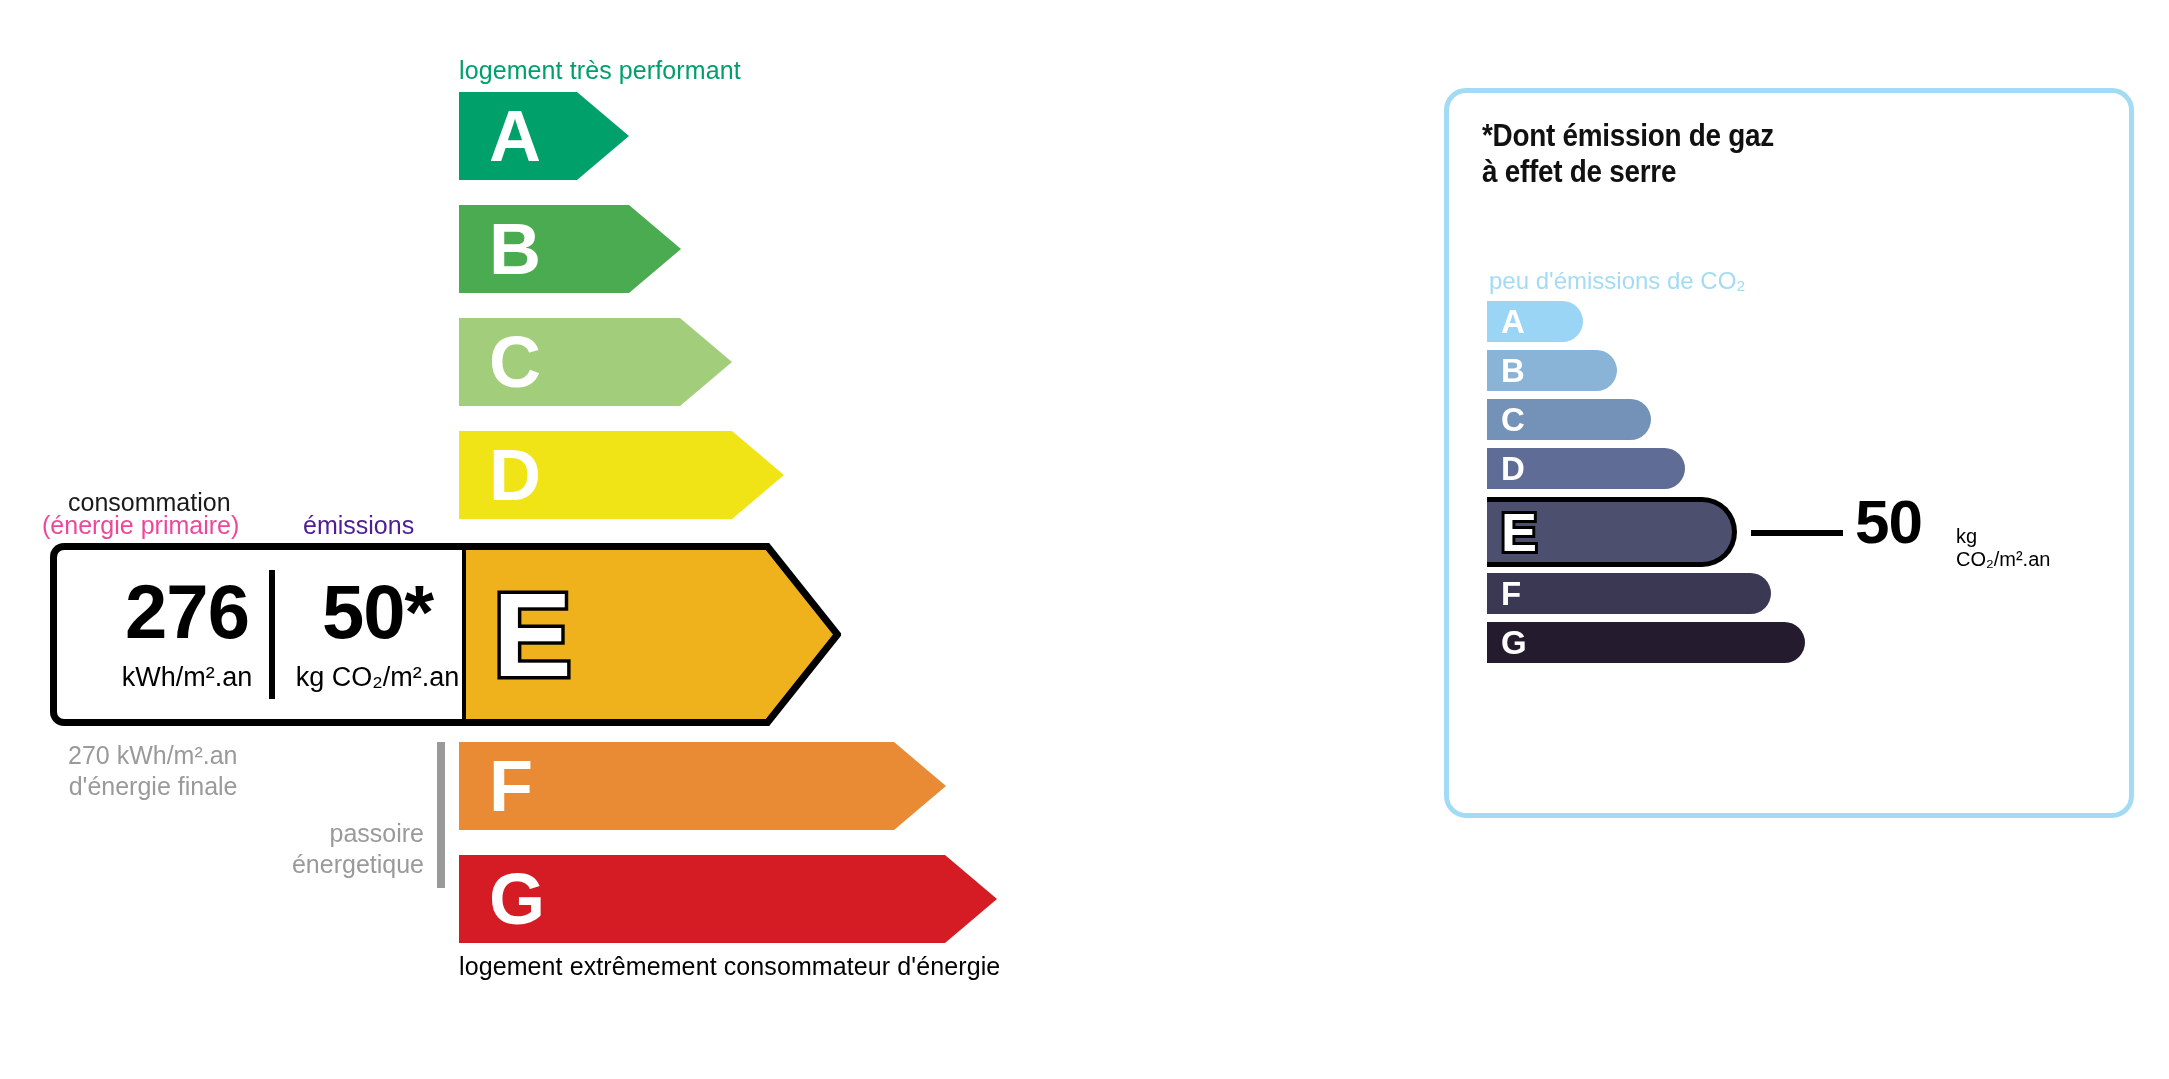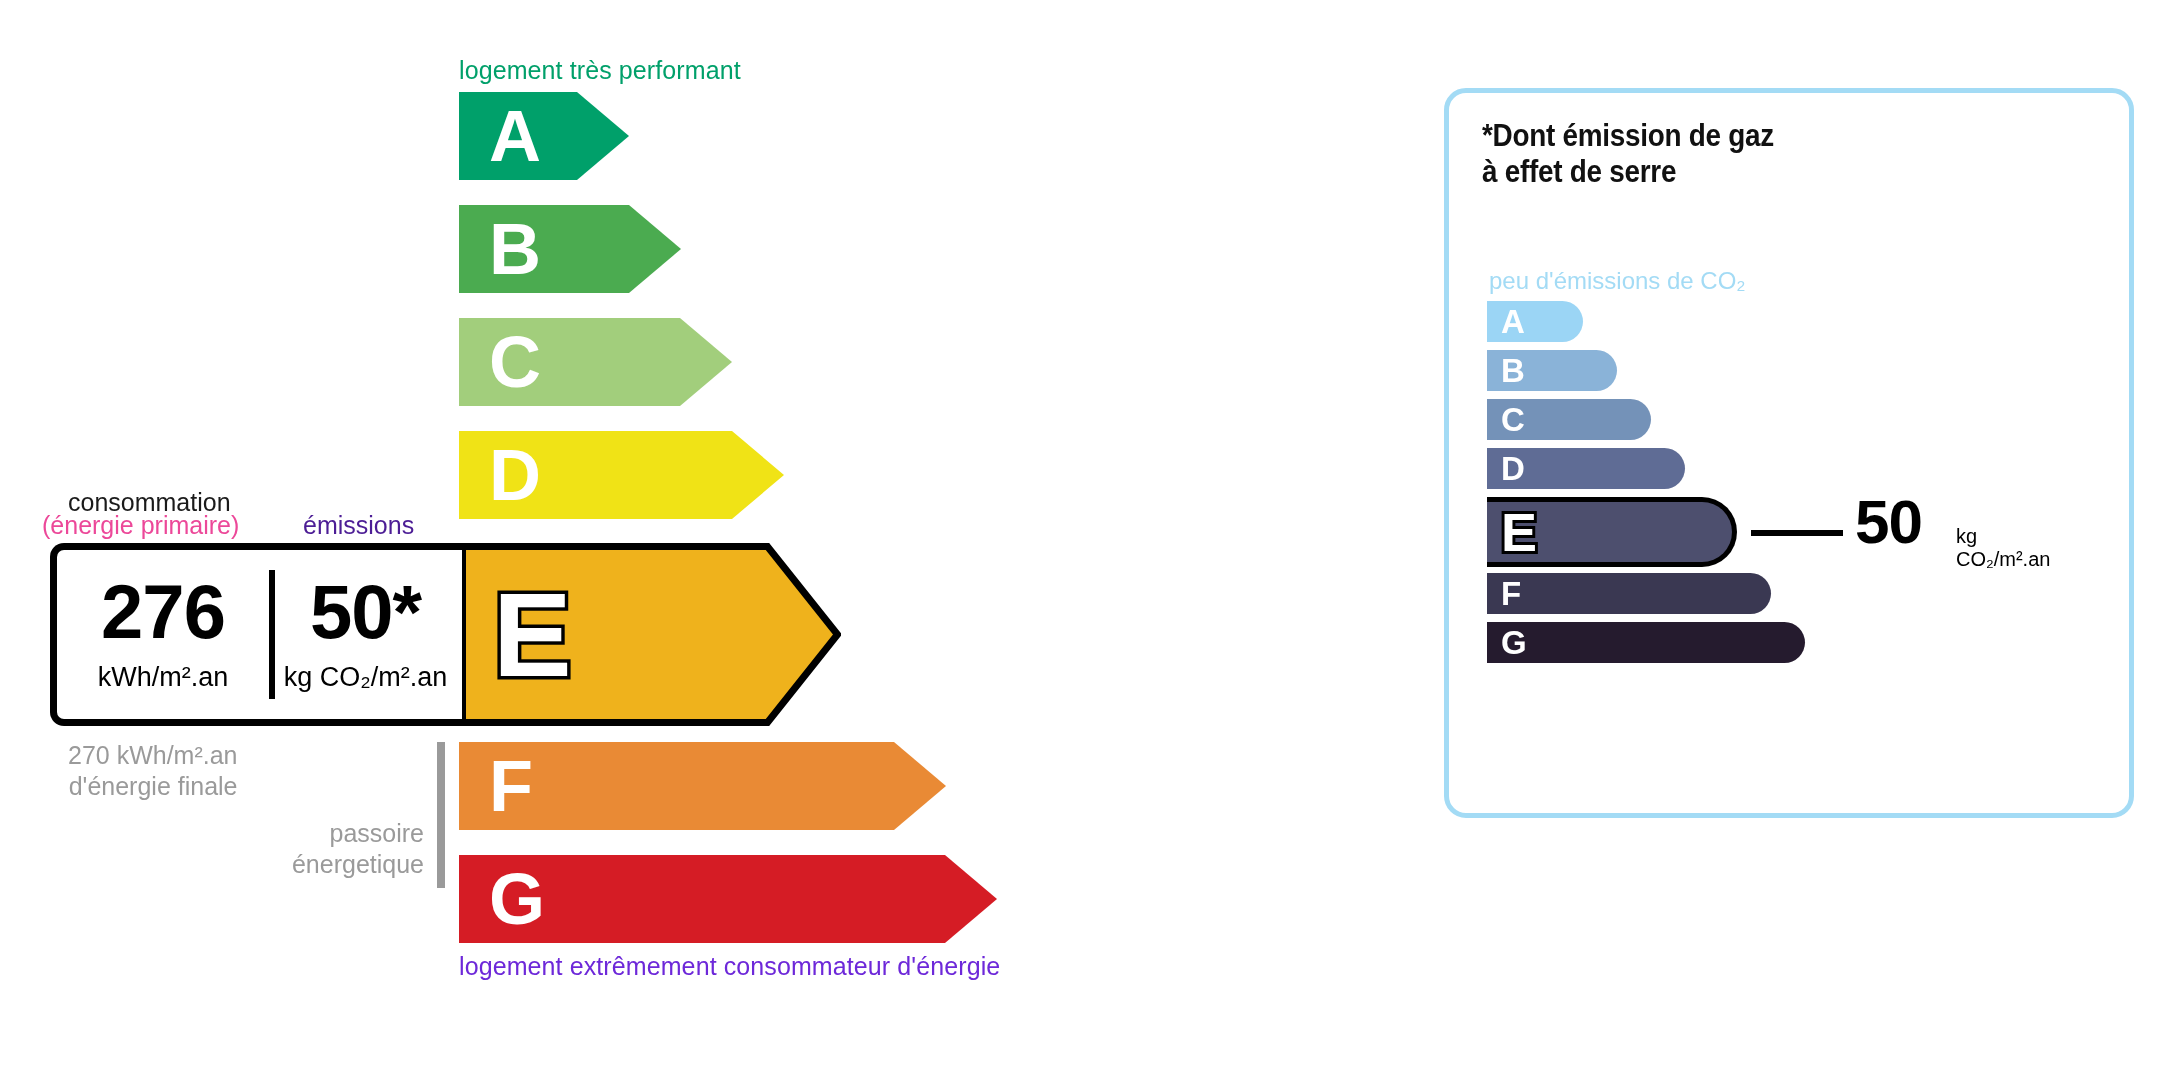--- a/index.html
+++ b/index.html
@@ -11,21 +11,21 @@
   }
   .nosel{user-select:none;}
 
   
   #energy-scale{position:absolute;left:0;top:0;width:1300px;height:877px;}
 
   .scale-caption{
     position:absolute;font-size:25px;letter-spacing:.1px;white-space:nowrap;
   }
   #caption-top{left:459px;top:56px;color:#00a06a;}
-  #caption-bottom{left:459px;top:952px;color:#6d28d9;}
+  #caption-bottom{left:459px;top:952px;color:#000000;}
 
   
   .arrow-row{position:absolute;left:459px;height:88px;}
   .arrow{
     position:relative;width:100%;height:100%;
     display:flex;align-items:center;
   }
   .arrow .letter{
     position:relative;z-index:3;color:#ffffff;
     font-size:72px;font-weight:700;line-height:1;
@@ -39,21 +39,21 @@
   #row-E .letter{
     color:#ffffff;font-size:118px;margin-left:34px;
     -webkit-text-stroke:7px #000;paint-order:stroke fill;
   }
 
   
   #value-box{
     position:absolute;left:50px;top:543px;width:412px;height:183px;
     border:7px solid #000;border-right:none;
     border-radius:14px 0 0 14px;background:#fff;box-sizing:border-box;
-    display:flex;z-index:5;
+    display:flex;z-index:5;padding-left:24px;
   }
   .vcell{flex:1;display:flex;flex-direction:column;align-items:center;justify-content:center;}
   #vcell-energy{flex:0 0 212px;}
   #vcell-co2{flex:1;}
   .vnum{font-size:76px;font-weight:700;line-height:.96;color:#000;letter-spacing:-1px;}
   .vunit{font-size:27px;color:#000;margin-top:14px;}
   #value-divider{
     position:absolute;left:212px;top:20px;bottom:20px;width:6px;background:#000;
   }
 

